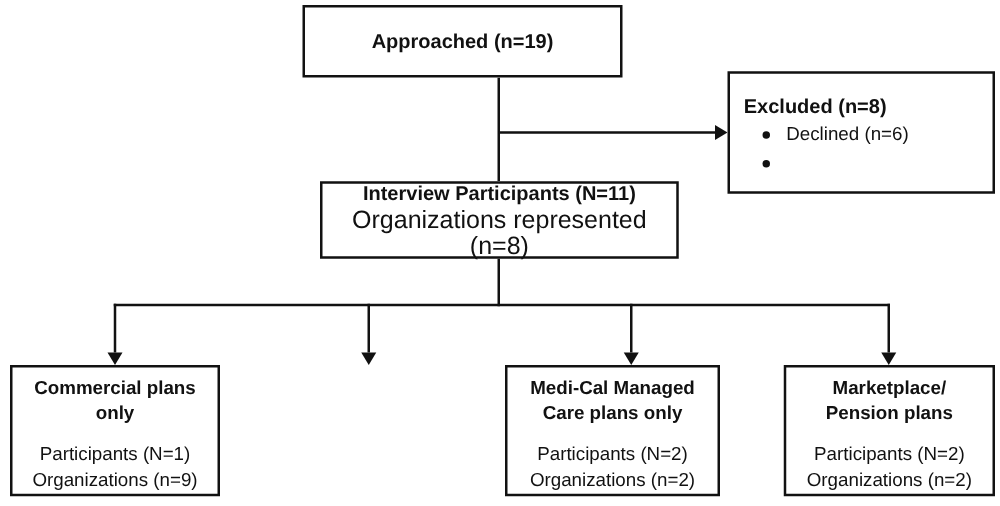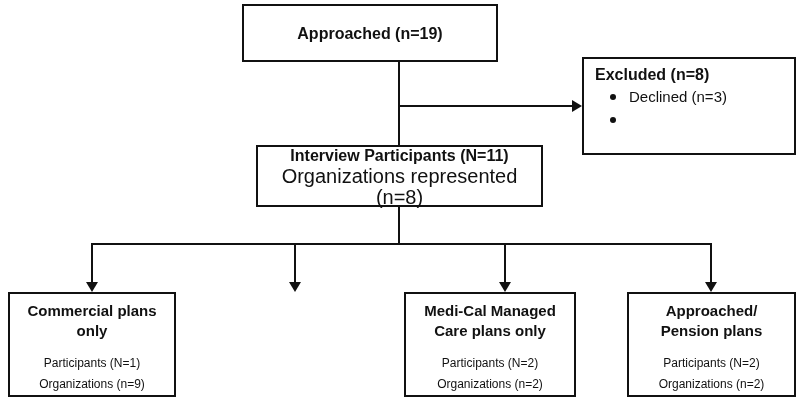--- a/index.html
+++ b/index.html
@@ -17,42 +17,42 @@
   }
   .title-bold { font-weight:700; font-size:16px; line-height:21px; }
   .subtle { font-weight:400; font-size:20px; line-height:21px; }
 
   
   #approached { left:242px; top:4px; width:256px; height:58px; }
 
   
   #excluded {
     left:582px; top:57px; width:214px; height:98px;
-    align-items:flex-start; justify-content:flex-start; text-align:left;
+    align-items:flex-start; justify-content:center; text-align:left;
     padding:5px 6px 0 11px;
   }
   #excluded .ex-title { font-weight:700; font-size:16px; line-height:21px; }
   .ex-row { display:flex; align-items:center; height:23px; }
   .bullet {
     width:6px; height:6px; border-radius:50%; background:var(--line);
     margin-left:15px; margin-right:13px; flex:0 0 auto;
   }
   .ex-row span.ex-label { font-size:15px; }
 
   
   #interview { left:256px; top:145px; width:287px; height:62px; }
 
   
   .group { top:292px; height:105px; justify-content:flex-end; padding-top:7px; }
   #group-0 { left:8px;   width:168px; }
   #group-1 { left:208px; width:174px; }
   #group-2 { left:404px; width:172px; }
   #group-3 { left:627px; width:169px; }
   .group .g-title { font-weight:700; font-size:15px; line-height:20px; white-space:pre-line; }
-  .group .g-stats { margin-top:12px; font-size:12px; line-height:21px; }
+  .group .g-stats { margin-top:12px; font-size:15px; line-height:21px; }
 
   
   .vline, .hline { position:absolute; background:var(--line); }
   #v-approached       { left:398px; top:62px;  width:2px;  height:83px; }
   #h-excluded         { left:399px; top:105px; width:174px; height:2px; }
   #v-interview        { left:398px; top:205px; width:2px;  height:40px; }
   #h-distributor      { left:91px;  top:243px; width:621px; height:2px; }
   #stem-0 { left:91px;  top:243px; width:2px; height:39px; }
   #stem-1 { left:294px; top:243px; width:2px; height:39px; }
   #stem-2 { left:504px; top:243px; width:2px; height:39px; }
@@ -95,21 +95,21 @@
   <div class="arrow-down" id="arrow-g3"></div>
 
   <div class="box" id="approached">
     <div class="title-bold">Approached (n=19)</div>
   </div>
 
   <div class="box" id="excluded">
     <div class="ex-title">Excluded (n=8)</div>
     <div class="ex-row">
       <span class="bullet"></span>
-      <span class="ex-label">Declined (n=3)</span>
+      <span class="ex-label">Declined (n=6)</span>
     </div>
     <div class="ex-row">
       <span class="bullet"></span>
     </div>
   </div>
 
   <div class="box" id="interview">
     <div class="title-bold">Interview Participants (N=11)</div>
     <div class="subtle">Organizations represented (n=8)</div>
   </div>
@@ -127,21 +127,21 @@
   <div class="box group" id="group-2">
     <div class="g-title">Medi-Cal Managed
 Care plans only</div>
     <div class="g-stats">
       <div>Participants (N=2)</div>
       <div>Organizations (n=2)</div>
     </div>
   </div>
 
   <div class="box group" id="group-3">
-    <div class="g-title">Approached/
+    <div class="g-title">Marketplace/
 Pension plans</div>
     <div class="g-stats">
       <div>Participants (N=2)</div>
       <div>Organizations (n=2)</div>
     </div>
   </div>
 
 </div>
 
 </body></html>

